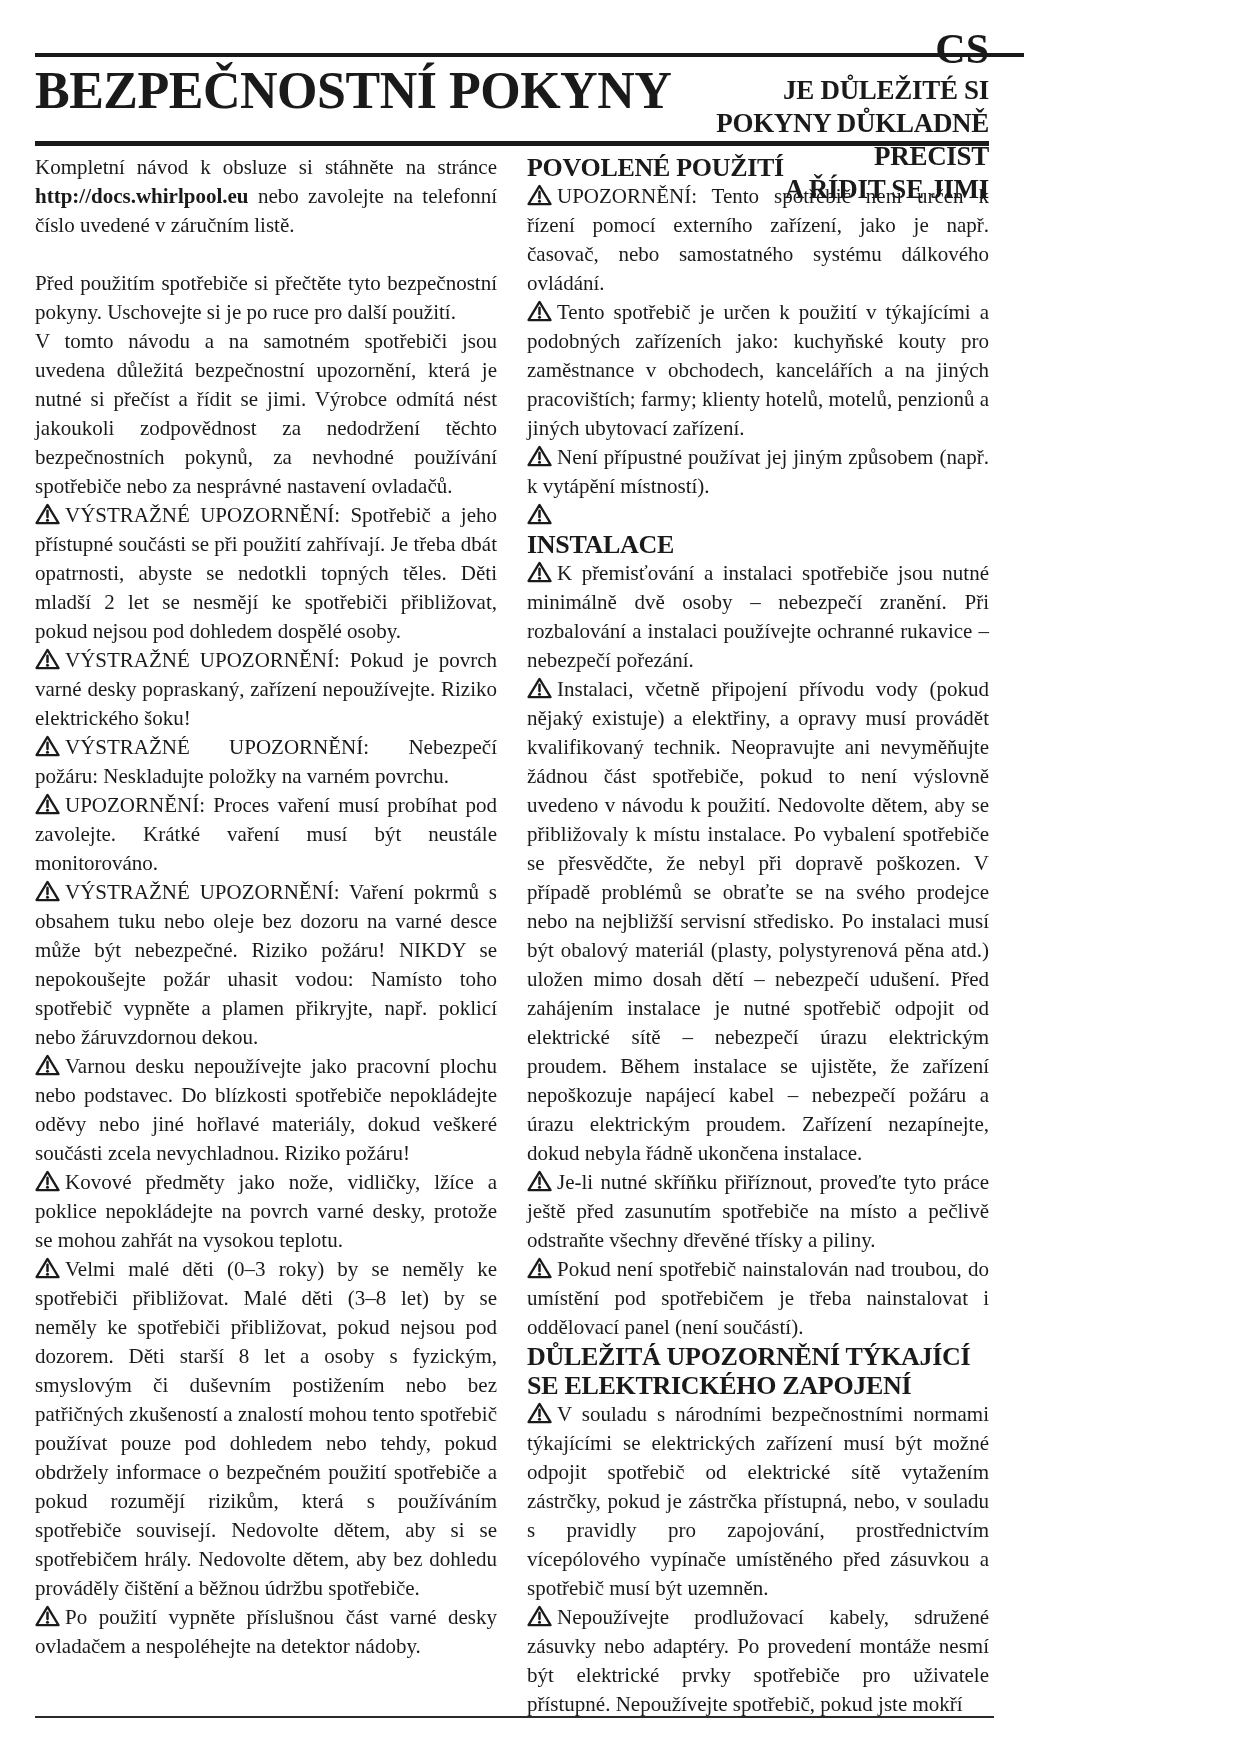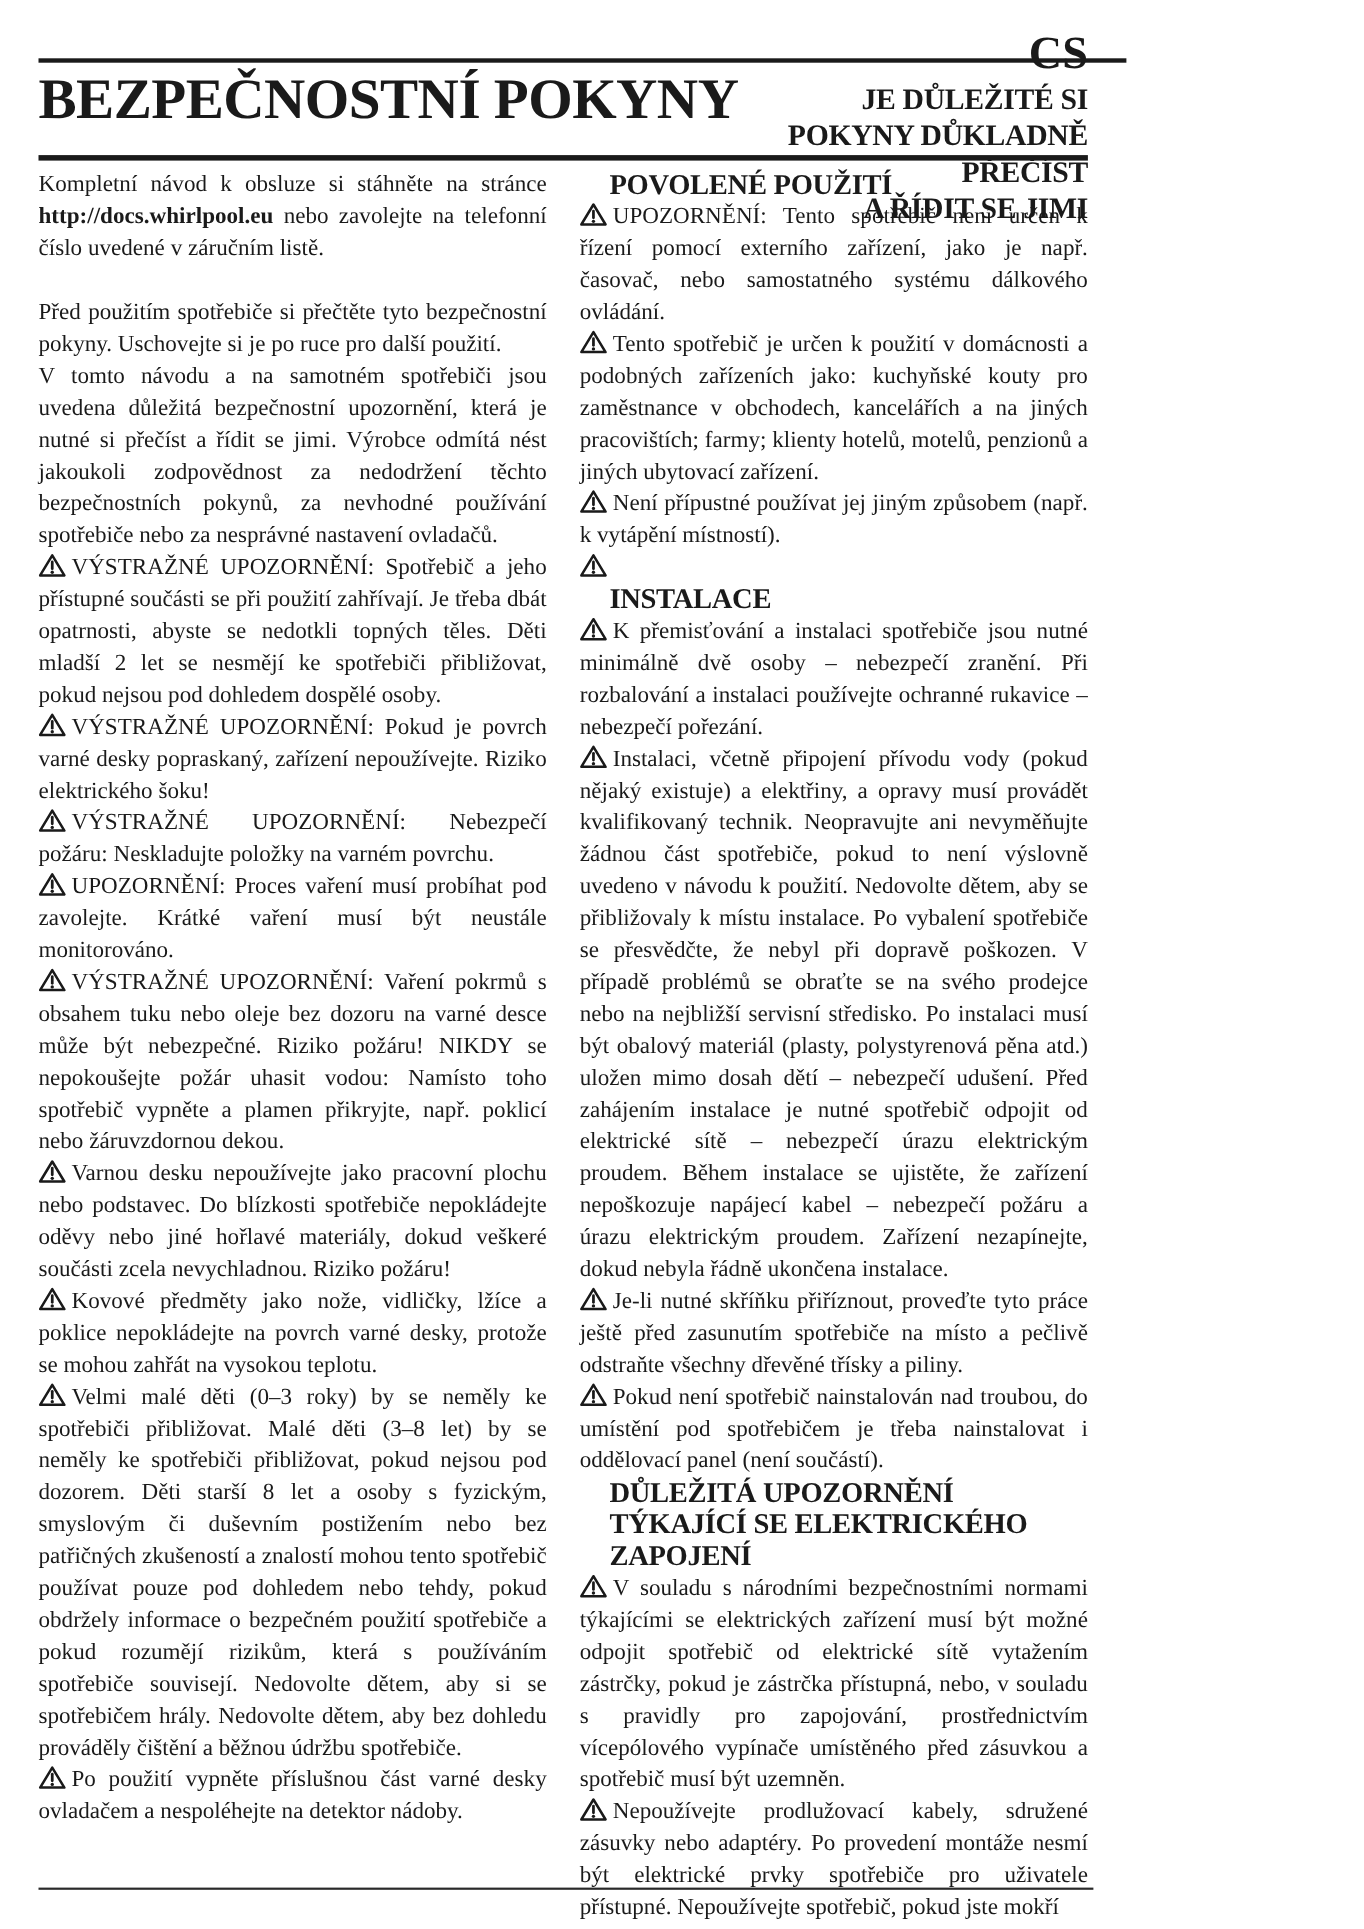--- a/index.html
+++ b/index.html
@@ -84,21 +84,20 @@
     line-height: 29px;
     text-align: justify;
     color: #1a1a1a;
   }
   .sec-heading {
     font-size: 26px;
     font-weight: bold;
     line-height: 29px;
     letter-spacing: -0.3px;
     text-align: left;
-    margin-left: 27px;
   }
   .gap { height: 29px; }
   .bold { font-weight: bold; }
   .warn-icon {
     display: inline-block;
     width: 25px;
     height: 22px;
     vertical-align: -3px;
     margin-right: 5px;
   }
@@ -185,21 +184,21 @@
         <h2 class="sec-heading">POVOLENÉ POUŽITÍ</h2>
         <p class="para"><svg class="warn-icon" viewBox="0 0 26 23" aria-hidden="true">
             <path d="M13 2 L24.5 21 H1.5 Z" fill="none" stroke="#1a1a1a" stroke-width="2.4" stroke-linejoin="round"></path>
             <line x1="13" y1="8.2" x2="13" y2="14.6" stroke="#1a1a1a" stroke-width="2.6" stroke-linecap="round"></line>
             <circle cx="13" cy="18" r="1.6" fill="#1a1a1a"></circle>
           </svg><span>UPOZORNĚNÍ: Tento spotřebič není určen k řízení pomocí externího zařízení, jako je např. časovač, nebo samostatného systému dálkového ovládání.</span></p>
         <p class="para"><svg class="warn-icon" viewBox="0 0 26 23" aria-hidden="true">
             <path d="M13 2 L24.5 21 H1.5 Z" fill="none" stroke="#1a1a1a" stroke-width="2.4" stroke-linejoin="round"></path>
             <line x1="13" y1="8.2" x2="13" y2="14.6" stroke="#1a1a1a" stroke-width="2.6" stroke-linecap="round"></line>
             <circle cx="13" cy="18" r="1.6" fill="#1a1a1a"></circle>
-          </svg><span>Tento spotřebič je určen k použití v domácnosti a podobných zařízeních jako: kuchyňské kouty pro zaměstnance v obchodech, kancelářích a na jiných pracovištích; farmy; klienty hotelů, motelů, penzionů a jiných ubytovací zařízení.</span></p>
+          </svg><span>Tento spotřebič je určen k použití v týkajícími a podobných zařízeních jako: kuchyňské kouty pro zaměstnance v obchodech, kancelářích a na jiných pracovištích; farmy; klienty hotelů, motelů, penzionů a jiných ubytovací zařízení.</span></p>
         <p class="para"><svg class="warn-icon" viewBox="0 0 26 23" aria-hidden="true">
             <path d="M13 2 L24.5 21 H1.5 Z" fill="none" stroke="#1a1a1a" stroke-width="2.4" stroke-linejoin="round"></path>
             <line x1="13" y1="8.2" x2="13" y2="14.6" stroke="#1a1a1a" stroke-width="2.6" stroke-linecap="round"></line>
             <circle cx="13" cy="18" r="1.6" fill="#1a1a1a"></circle>
           </svg><span>Není přípustné používat jej jiným způsobem (např. k vytápění místností).</span></p>
         <p class="para"><svg class="warn-icon" viewBox="0 0 26 23" aria-hidden="true">
             <path d="M13 2 L24.5 21 H1.5 Z" fill="none" stroke="#1a1a1a" stroke-width="2.4" stroke-linejoin="round"></path>
             <line x1="13" y1="8.2" x2="13" y2="14.6" stroke="#1a1a1a" stroke-width="2.6" stroke-linecap="round"></line>
             <circle cx="13" cy="18" r="1.6" fill="#1a1a1a"></circle>
           </svg></p>

